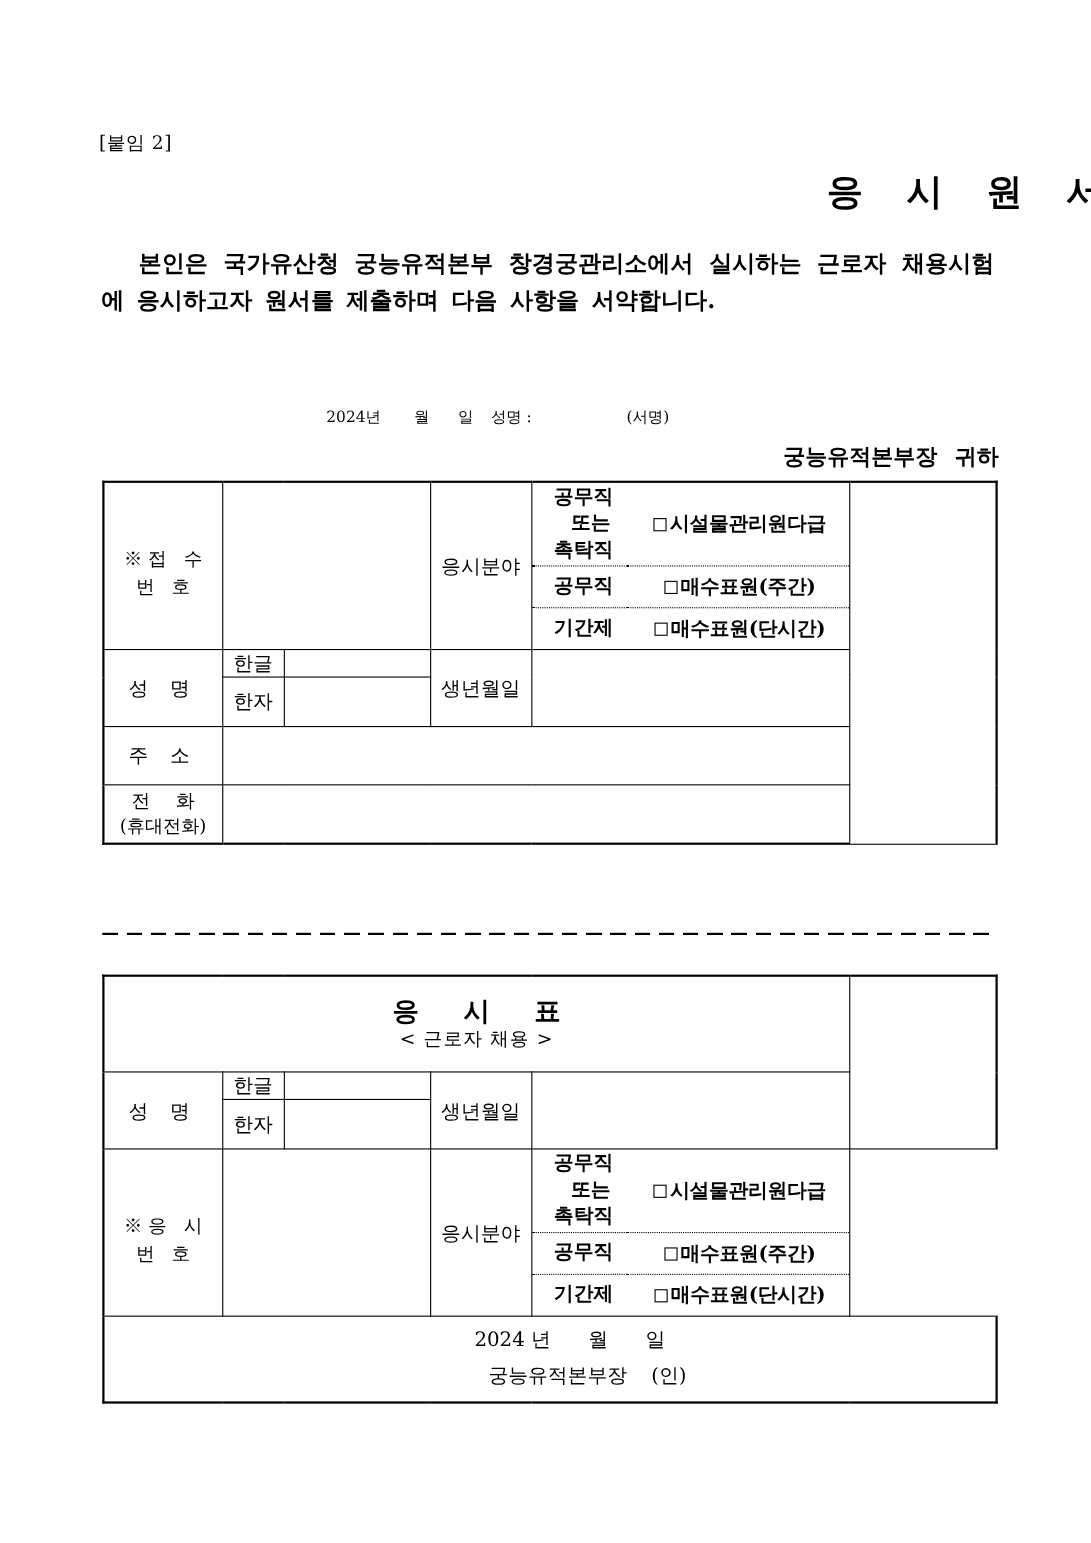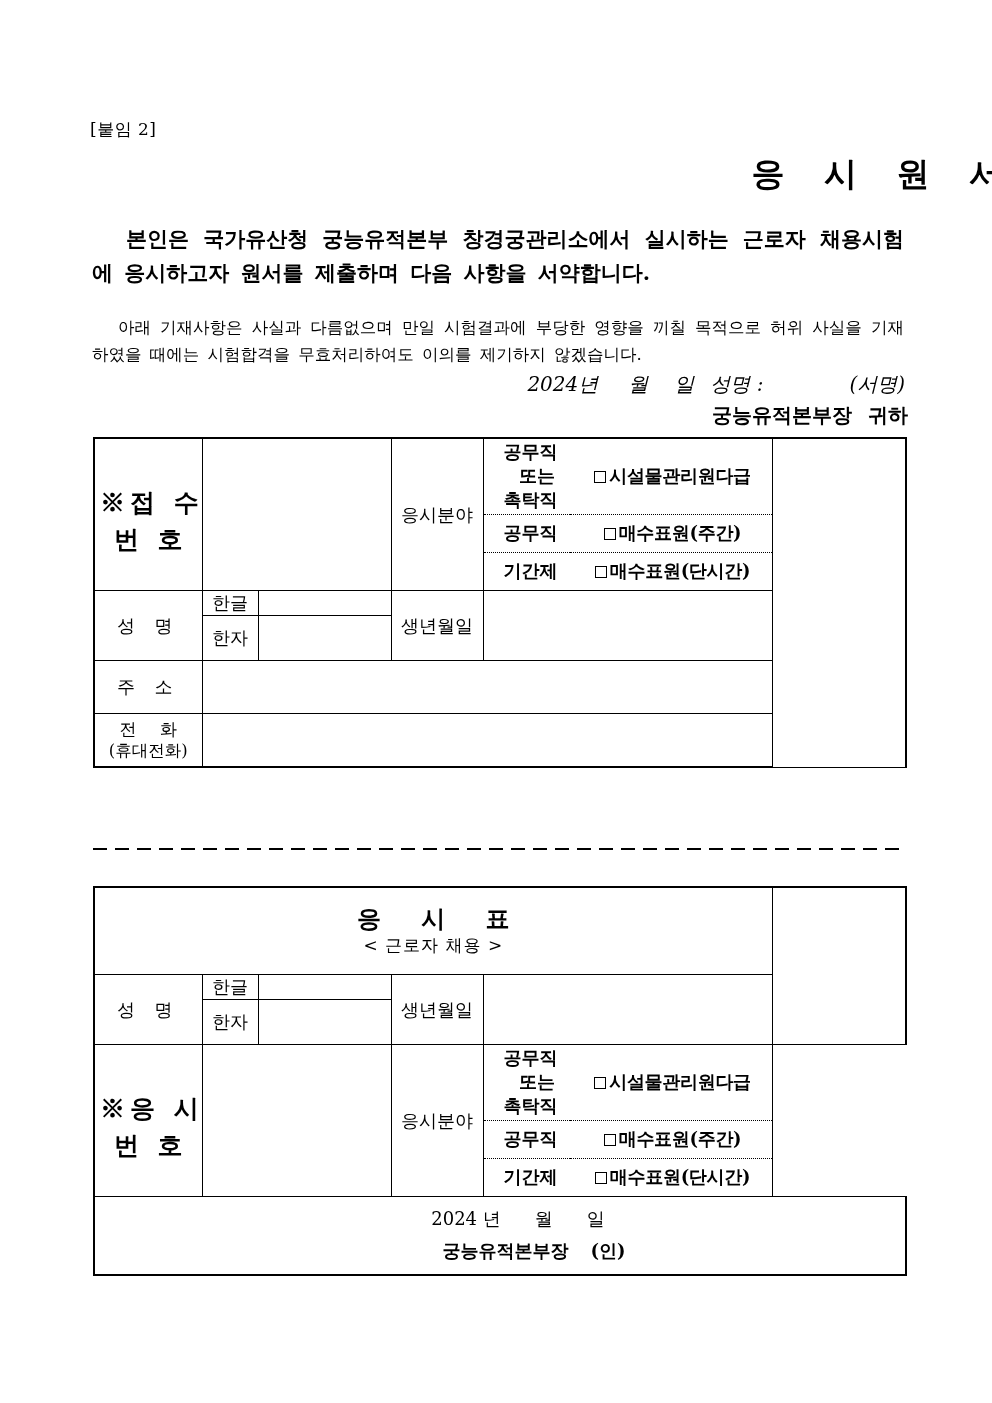--- a/index.html
+++ b/index.html
@@ -70,24 +70,23 @@
     text-align: justify;
     word-spacing: 3px;
   }
   .oath .indent { display: inline-block; width: 26px; }
 
   .sign-line {
     position: absolute;
     left: 0;
     top: 371px;
     width: 905px;
-    text-align: right;
-    font-size: 20px;
-    white-space: nowrap;
-    font-style: italic;
+    text-align: center;
+    font-size: 14px;
+    white-space: nowrap;
   }
   .sign-line .gap-s { display: inline-block; width: 30px; }
   .sign-line .gap-m { display: inline-block; width: 26px; }
   .sign-line .gap-l { display: inline-block; width: 86px; }
 
   .addressee {
     position: absolute;
     left: 0;
     top: 402px;
     width: 908px;
@@ -142,22 +141,22 @@
   }
   .lbl-phone {
     font-size: 17px;
     line-height: 1.3;
     white-space: nowrap;
   }
   .lbl-phone .top { letter-spacing: 9px; text-indent: 9px; display: block; }
   .lbl-phone .bot { display: block; font-size: 16.5px; }
 
   .recv-lbl {
-    font-weight: bold;
-    font-size: 25px;
+    font-weight: normal;
+    font-size: 17px;
     line-height: 1.45;
     white-space: nowrap;
     margin-top: 14px;
   }
   .recv-lbl span { display: block; letter-spacing: 5px; text-indent: 5px; }
 
   
   .field { background: #fff; }
 
   
@@ -259,34 +258,33 @@
 
   .adm-footer {
     font-size: 19px;
     line-height: 1.75;
     text-align: center;
     padding: 6px 0 8px 0 !important;
   }
   .adm-footer .ln { display: block; white-space: nowrap; margin-left: 36px; }
   .adm-footer .gap-a { display: inline-block; width: 22px; }
   .adm-footer .gap-b { display: inline-block; width: 34px; }
-  .adm-footer .ln2 { padding-left: 32px; font-weight: bold; }
+  .adm-footer .ln2 { padding-left: 32px; }
 </style>
 </head>
 <body>
 
 <div class="page">
 
   <div class="attach-label">[붙임 2]</div>
 
   <div class="doc-title">응 시 원 서</div>
 
   <div class="intro"><span class="indent"></span><span>본인은 국가유산청 궁능유적본부 창경궁관리소에서 실시하는 근로자 채용시험에 응시하고자 원서를 제출하며 다음 사항을 서약합니다.</span></div>
 
-  <div class="oath"><span class="indent"></span><span>아래 기재사항은 사실과 다름없으며 만일 시험결과에 부당한 영향을 끼칠 목적으로 허위 사실을 기재하였을 때에는 시험합격을 무효처리하여도 이의를 제기하지 않겠습니다.</span></div>
 
   <div class="sign-line">
     <span>2024년</span><span class="gap-s"></span><span>월</span><span class="gap-m"></span><span>일</span><span class="gap-c" style="display:inline-block;width:16px"></span><span>성명 :</span><span class="gap-l"></span><span>(서명)</span>
   </div>
 
   <div class="addressee">
     <span>궁능유적본부장</span><span class="gap"></span><span>귀하</span>
   </div>
 
   <table id="table-application" class="form-table">

